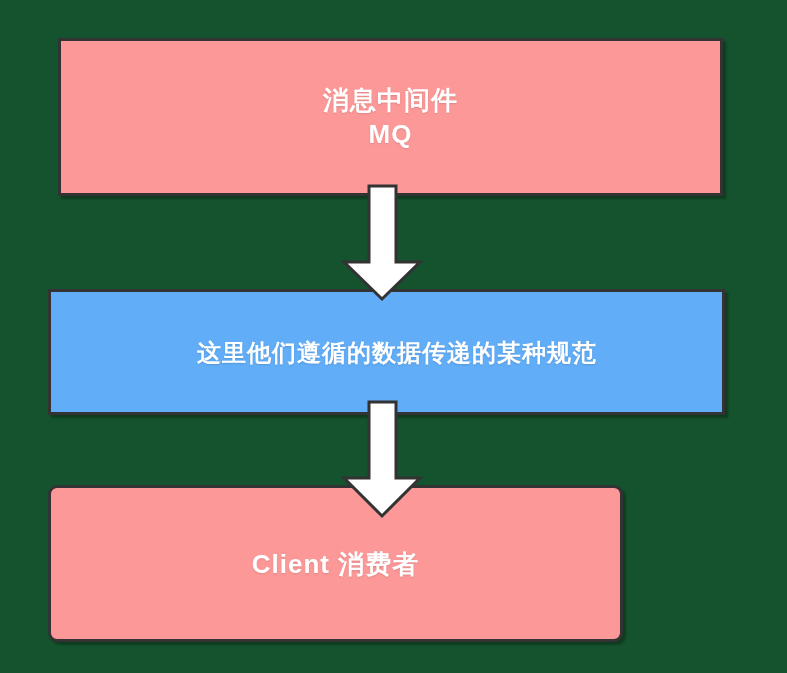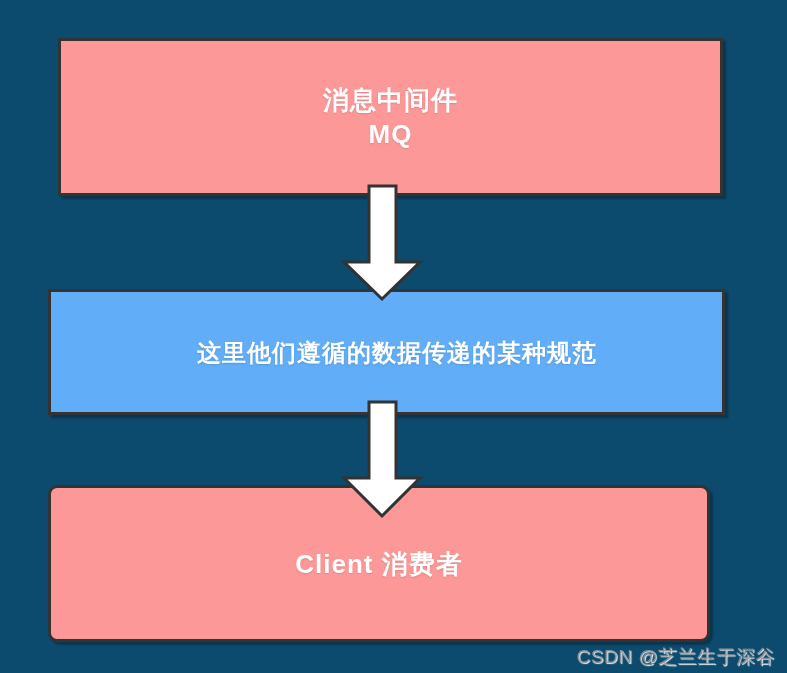--- a/index.html
+++ b/index.html
@@ -10,21 +10,21 @@
     width: 787px;
     height: 673px;
     background: #e3e3e3;
     font-family: "Liberation Sans", "DejaVu Sans", sans-serif;
     overflow: hidden;
   }
   .canvas {
     position: relative;
     width: 787px;
     height: 673px;
-    background: #0c4a6e;
+    background: #14532d;
   }
   .flow-box {
     position: absolute;
     box-sizing: border-box;
     border: 3px solid #333333;
     box-shadow: 3px 3px 2px rgba(0,0,0,0.28);
     display: flex;
     flex-direction: column;
     align-items: center;
     justify-content: center;
@@ -39,21 +39,21 @@
     width: 665px; height: 158px;
     font-size: 26px; line-height: 34px;
   }
   .box-protocol {
     left: 48px; top: 289px;
     width: 677px; height: 126px;
     font-size: 24px; line-height: 37px;
   }
   .box-client {
     left: 48px; top: 485px;
-    width: 662px; height: 157px;
+    width: 575px; height: 157px;
     font-size: 26px; line-height: 34px; border-radius: 9px;
   }
   .arrow-layer {
     position: absolute;
     left: 0; top: 0;
     width: 787px; height: 673px;
     pointer-events: none;
   }
   .watermark {
     position: absolute;
@@ -82,15 +82,14 @@
 
   <div class="flow-box box-client" style="background-color: rgb(253, 152, 152);">
     <div>Client 消费者</div>
   </div>
 
   <svg class="arrow-layer" width="787" height="673" viewBox="0 0 787 673">
     <polygon points="369,186 396,186 396,262 420,262 382,299 344,262 369,262" fill="#ffffff" stroke="#333333" stroke-width="3" stroke-linejoin="miter"></polygon>
     <polygon points="369,402 396,402 396,478 420,478 382,516 344,478 369,478" fill="#ffffff" stroke="#333333" stroke-width="3" stroke-linejoin="miter"></polygon>
   </svg>
 
-  <div class="watermark">CSDN @芝兰生于深谷</div>
 
 </div>
 
 </body></html>

